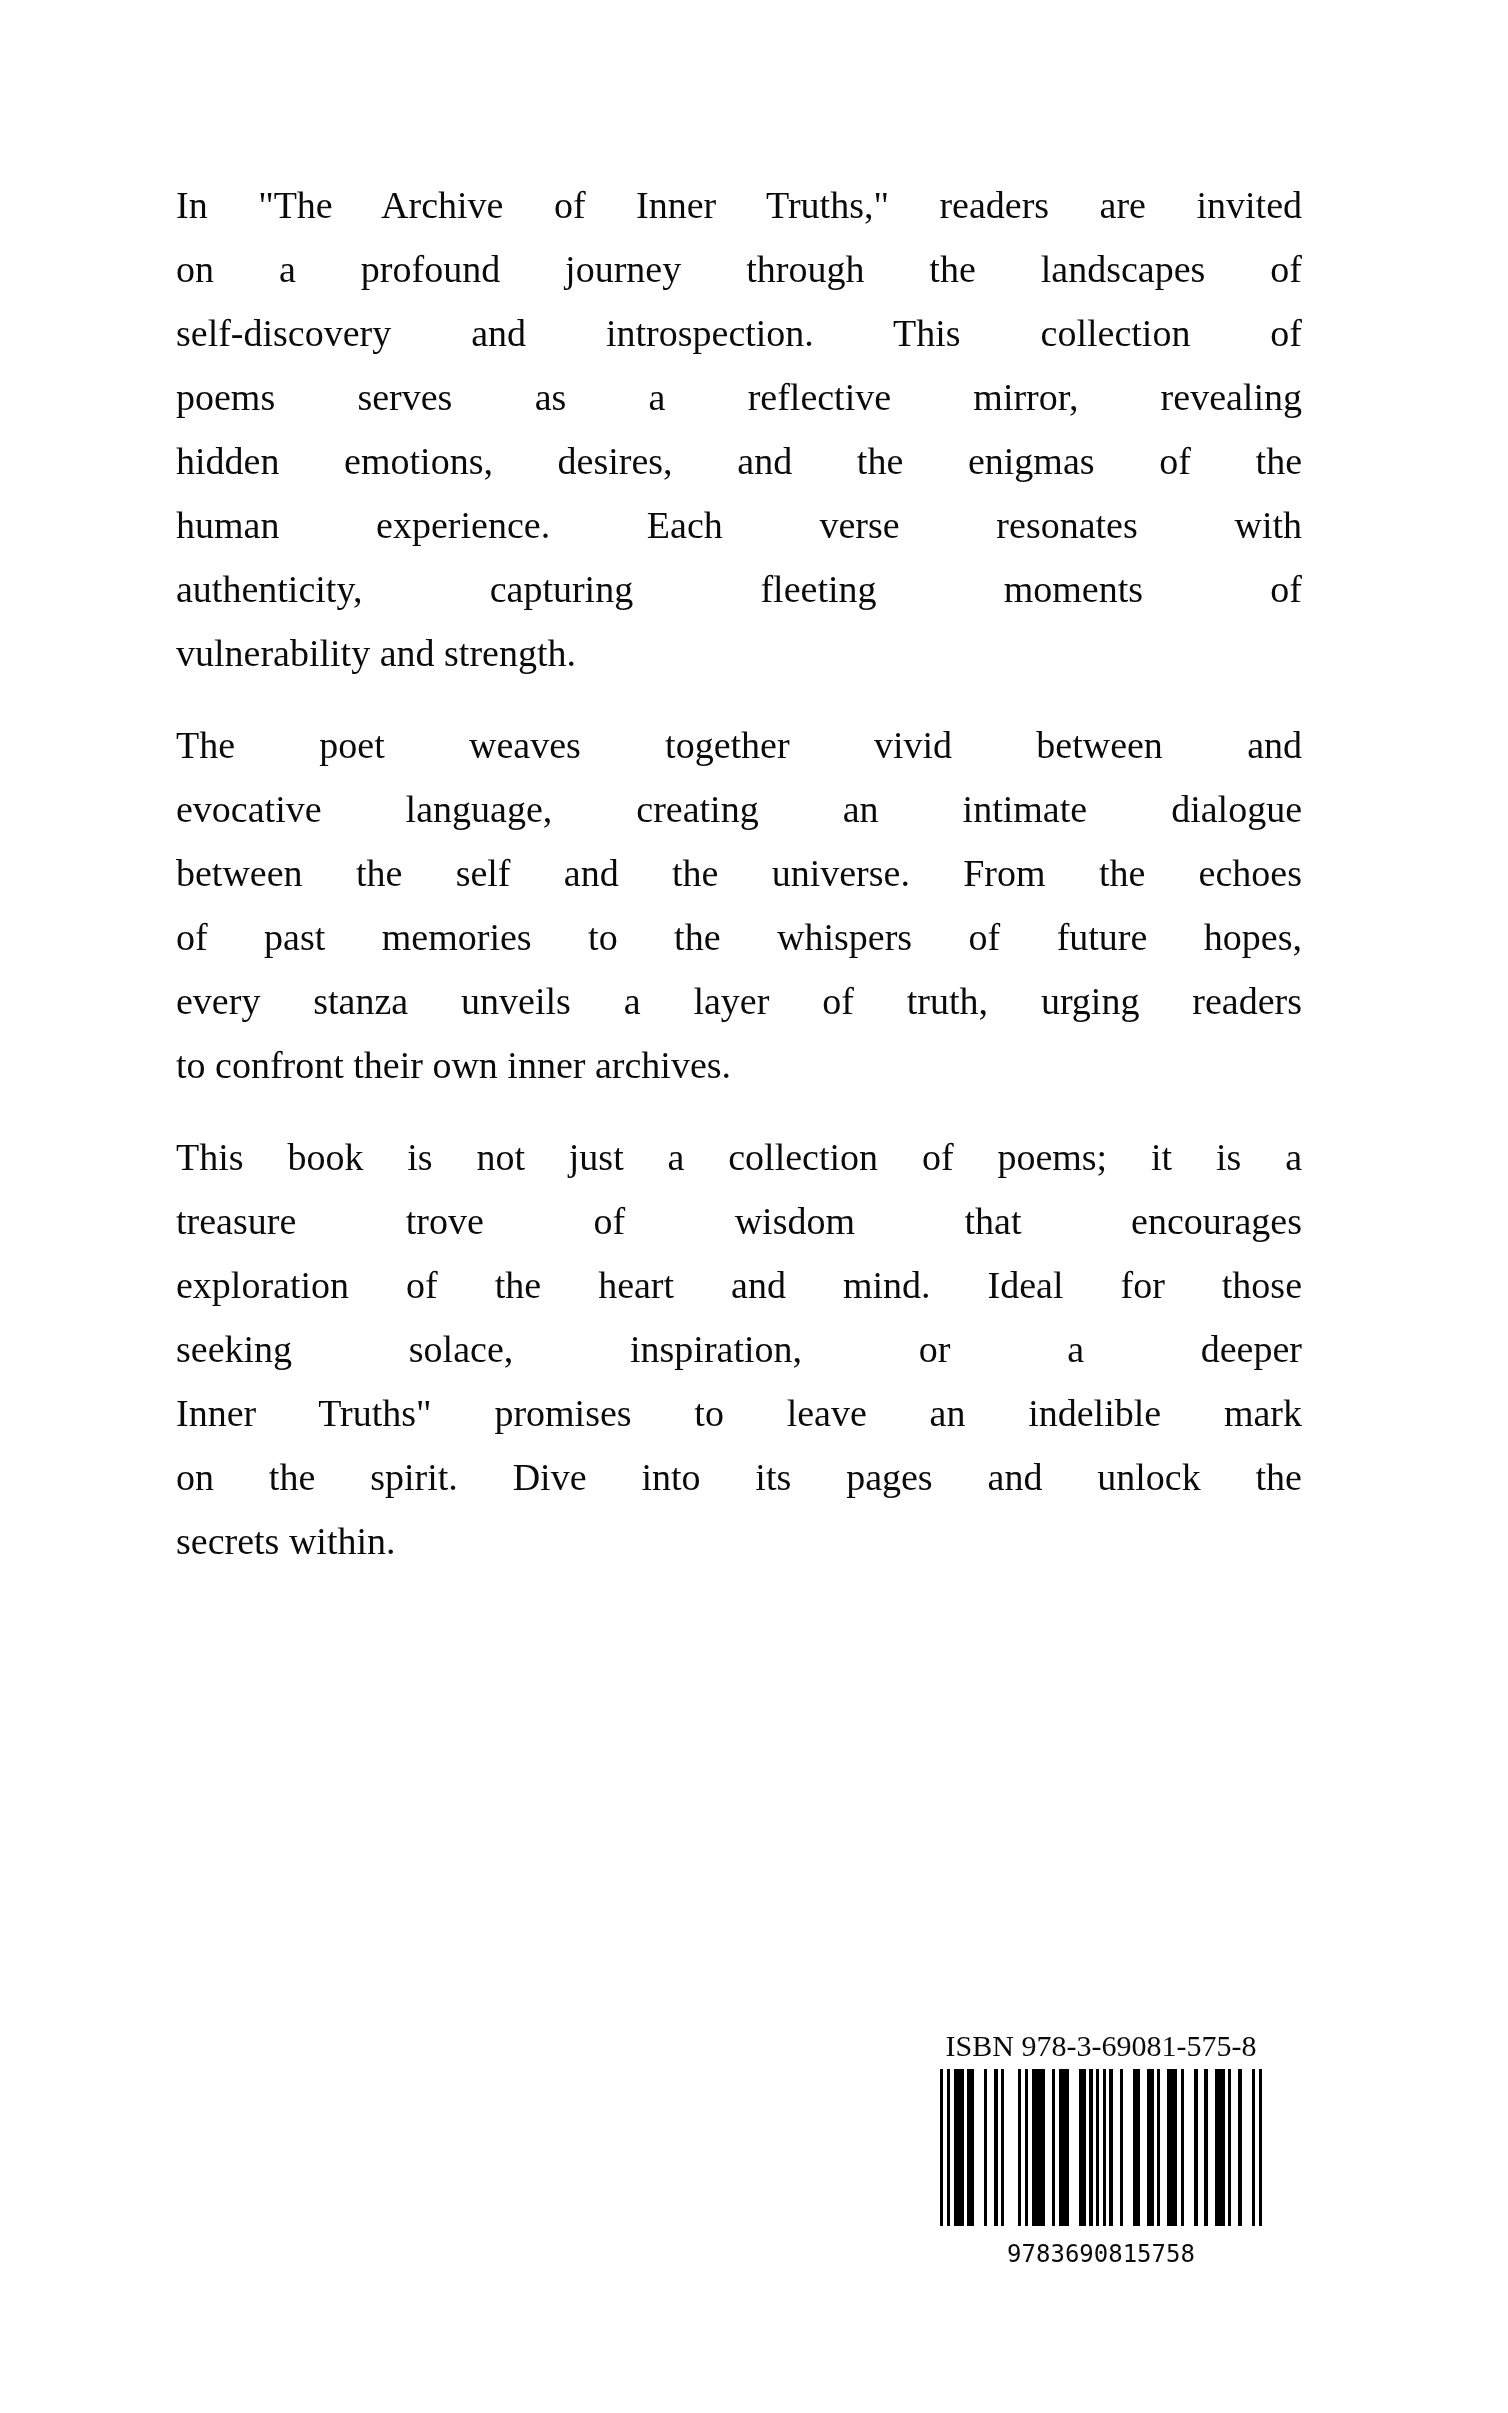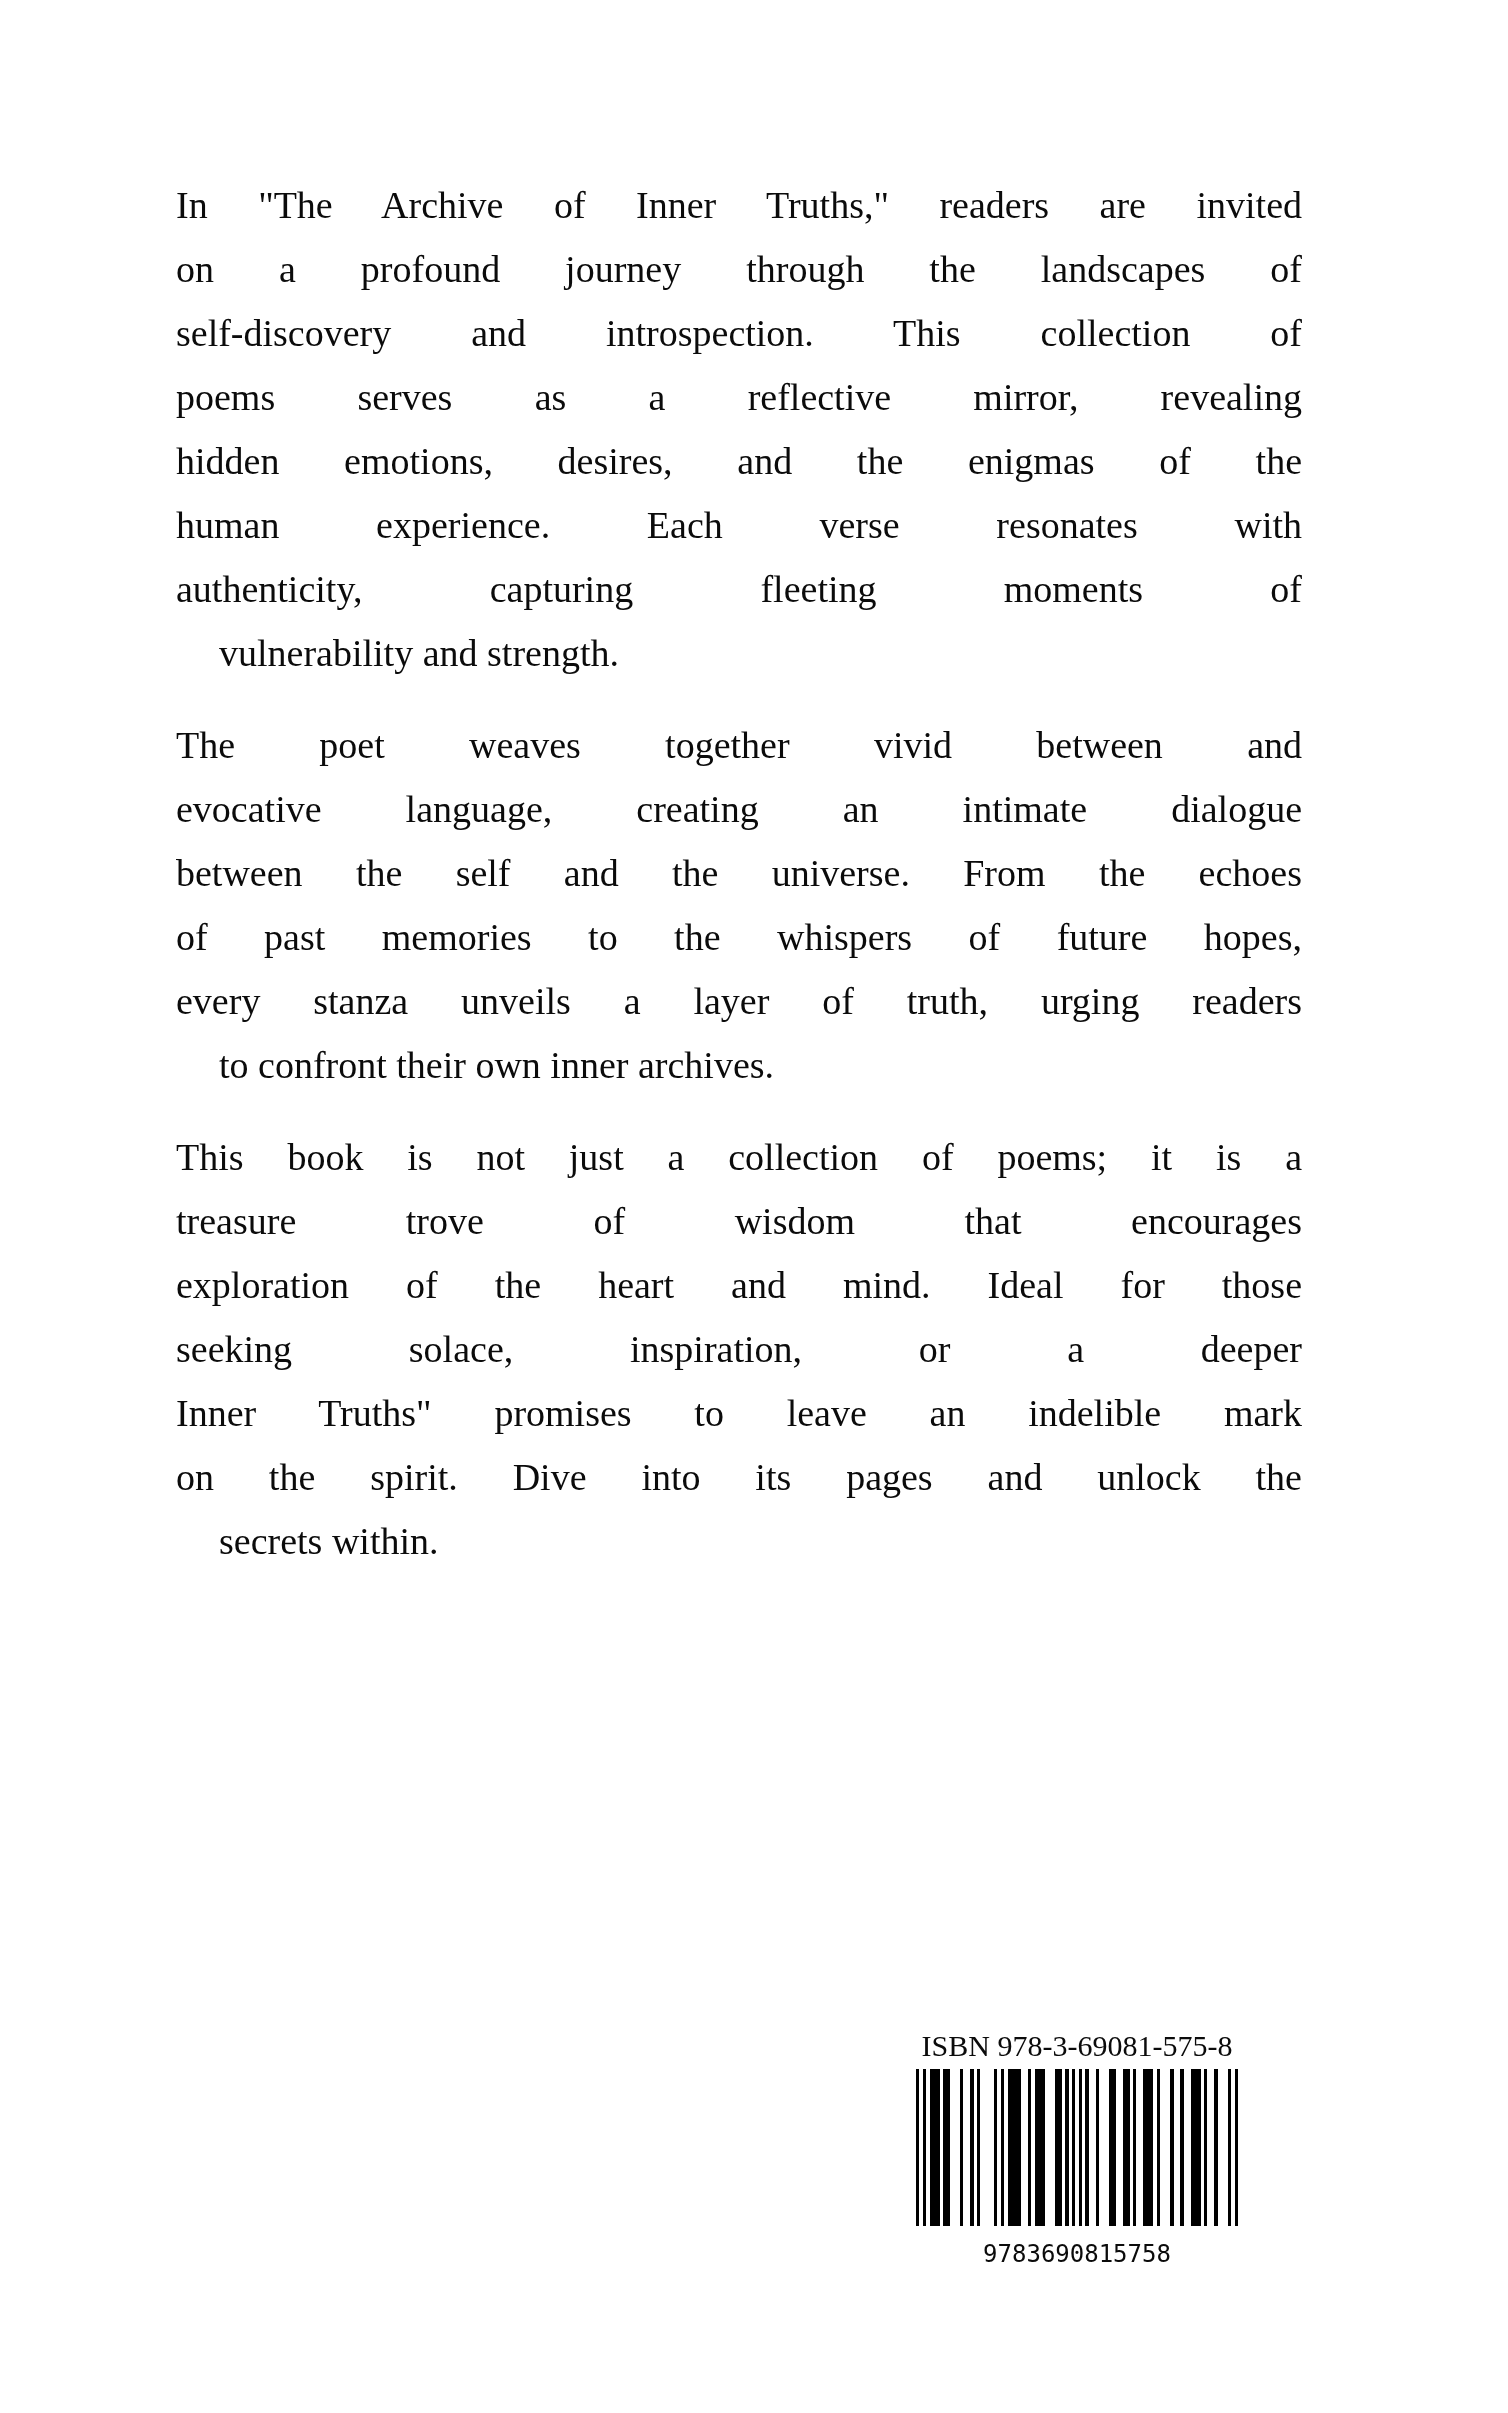--- a/index.html
+++ b/index.html
@@ -30,25 +30,24 @@
   .para {
     margin: 0 0 28px 0;
   }
   .line {
     text-align: justify;
     text-align-last: justify;
     white-space: nowrap;
   }
   .line.para-end {
     text-align-last: left;
-    margin-left: 43px;
   }
   .isbn-block {
     position: absolute;
-    left: 916px;
+    left: 940px;
     top: 2029px;
     width: 322px;
     text-align: center;
     color: #000000;
   }
   .isbn-label {
     font-family: "Liberation Serif", serif;
     font-size: 30px;
     line-height: 34px;
     white-space: nowrap;

